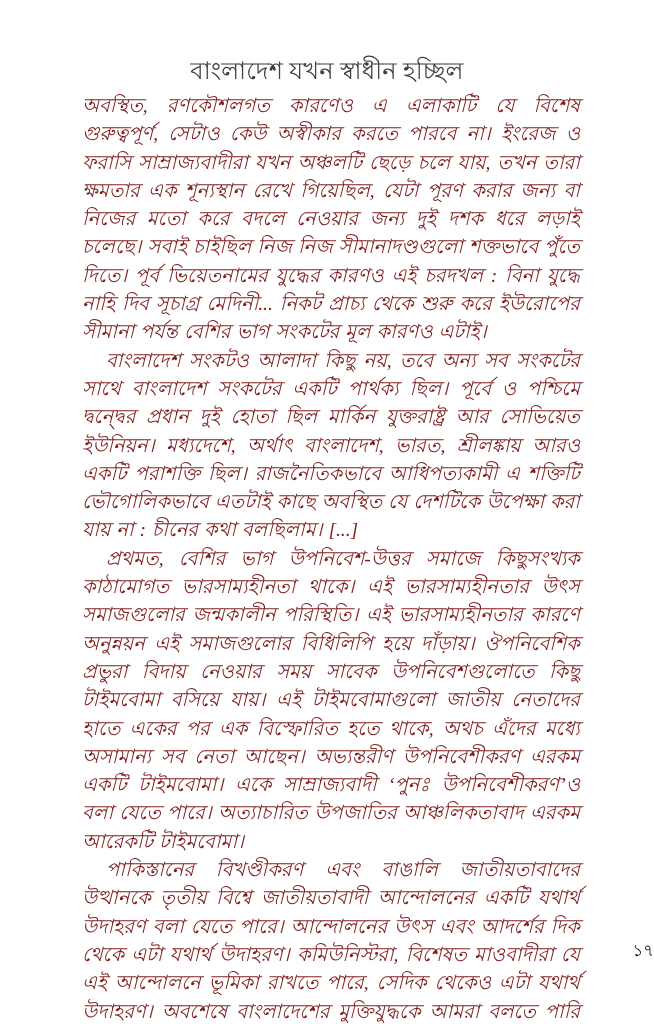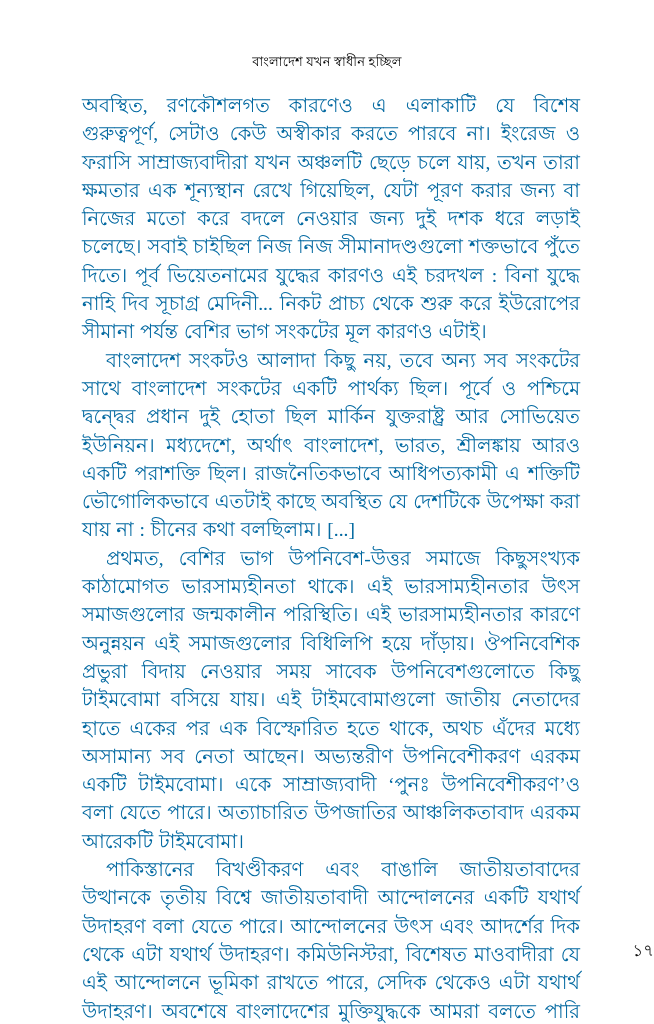--- a/index.html
+++ b/index.html
@@ -15,37 +15,38 @@
     background: #ffffff;
     color: #161616;
     overflow: hidden;
   }
   .running-head {
     position: absolute;
     top: 52px;
     left: 0;
     width: 100%;
     text-align: center;
-    font-size: 13px;
+    font-size: 24px;
     letter-spacing: 0.2px;
-    color: #000000;
+    color: #404040;
   }
   .body-text {
     position: absolute;
     top: 92px;
     left: 82px;
     width: 498px;
   }
   .body-text p {
     font-size: 19.5px;
     line-height: 28.3px;
     text-align: justify;
     text-justify: inter-word;
     word-spacing: 1px;
-    color: #0369a1;
+    color: #7f1d1d;
+    font-style: italic;
   }
   .body-text p.indent { text-indent: 24px; }
   .page-number {
     position: absolute;
     top: 938px;
     left: 0;
     width: 100%;
     text-align: right;
     font-size: 16.5px;
     color: #121212;

